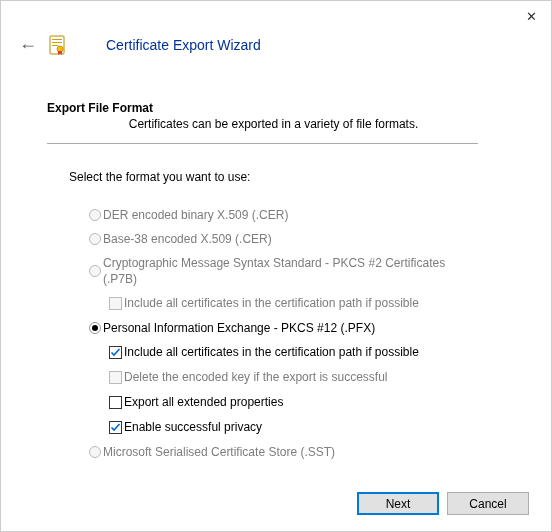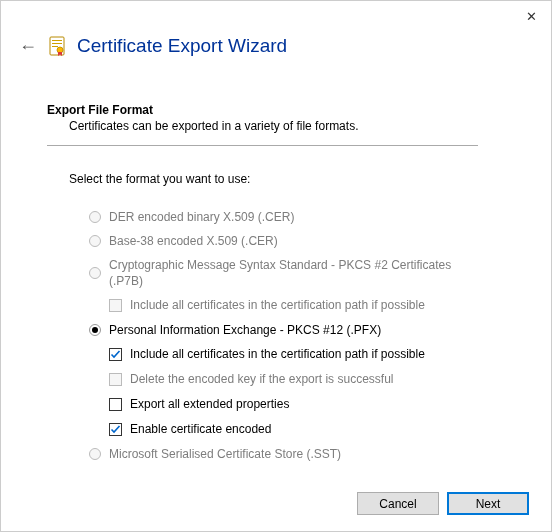--- a/index.html
+++ b/index.html
@@ -35,48 +35,50 @@
   .back-arrow {
     font-size: 18px;
     color: #555;
     margin-top: -4px;
   }
   .cert-icon {
     width: 16px;
     height: 20px;
   }
   .wizard-title {
-    font-size: 19px;
+    font-size: 14px;
     color: #003399;
+    margin-left: 29px;
   }
   .content {
     padding: 36px 73px 0 46px;
   }
   .section-title {
     font-weight: 600;
   }
   .section-desc {
     padding: 2px 0 8px 22px;
+    text-align: center;
   }
   .hr {
     border: none;
     border-top: 1px solid #aaa;
     margin: 4px 0 26px 0;
   }
   .prompt {
     margin-bottom: 23px;
     padding-left: 22px;
   }
   .options {
     padding-left: 42px;
   }
   .radio-row, .check-row {
     display: flex;
     align-items: center;
-    gap: 8px;
+    gap: 2px;
     margin-bottom: 8px;
     line-height: 16px;
   }
   .sub-options {
     padding-left: 20px;
     margin-top: 0;
     margin-bottom: 4px;
   }
   .sub-options .check-row {
     margin-bottom: 9px;
@@ -210,28 +212,28 @@
       <div class="check-row">
         <span class="checkbox"></span>
         <span>Export all extended properties</span>
       </div>
       <div class="check-row">
         <span class="checkbox">
           <svg class="mark" viewBox="0 0 11 11">
               <path d="M1.5 5.5 L4 8 L9.5 2" stroke="#0066cc" stroke-width="1.6" fill="none"></path>
             </svg>
         </span>
-        <span>Enable certificate encoded</span>
+        <span>Enable successful privacy</span>
       </div>
     </div>
 
     <div class="radio-row">
       <span class="radio disabled"></span>
       <span class="disabled-text">Microsoft Serialised Certificate Store (.SST)</span>
     </div>
 
   </div>
 </div>
 
 <div class="footer">
+  <button class="btn primary">Next</button>
   <button class="btn">Cancel</button>
-  <button class="btn primary">Next</button>
 </div>
 
 </body></html>

